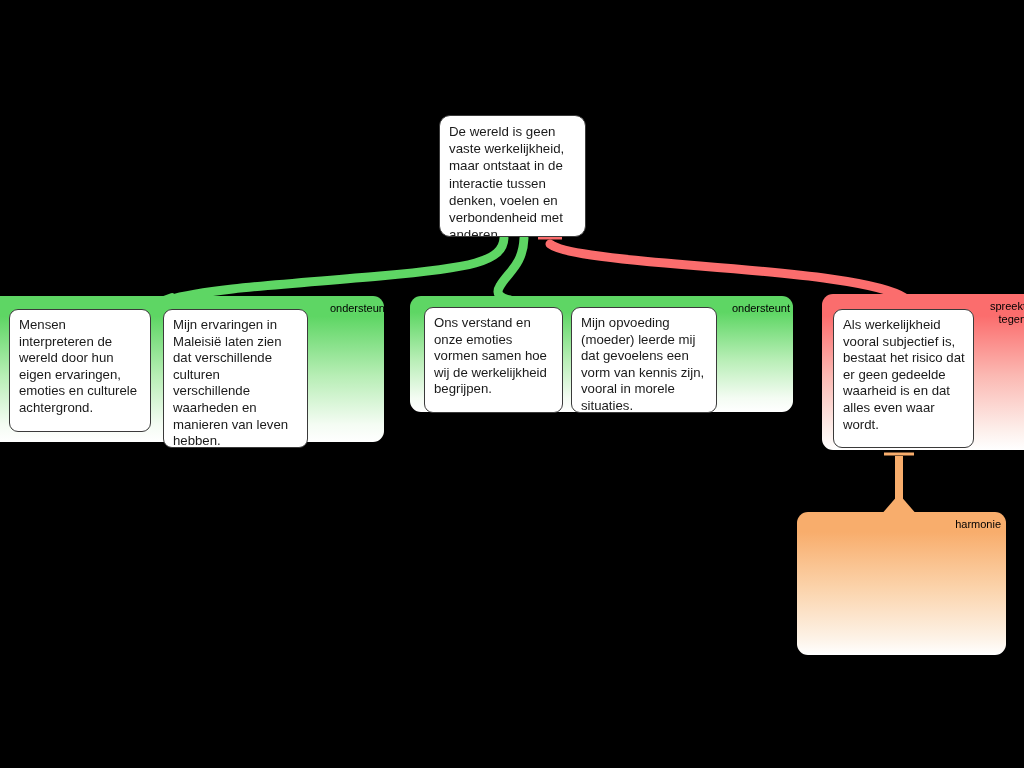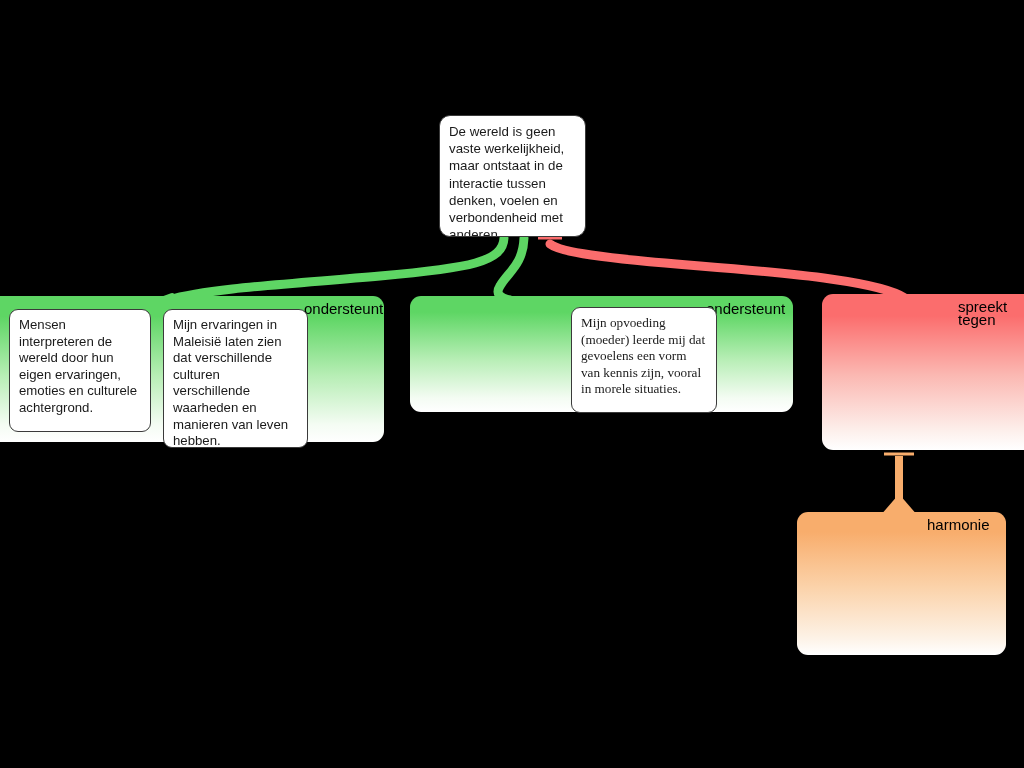--- a/index.html
+++ b/index.html
@@ -39,23 +39,23 @@
     background: linear-gradient(to bottom, #fb6d6d 0%, #fb6d6d 14%, #fbb8b2 52%, #fdf0ec 88%, #ffffff 100%);
   }
   .group.orange {
     background: linear-gradient(to bottom, #f8ad6c 0%, #f8ad6c 14%, #fbd2a9 52%, #fdf2e6 88%, #ffffff 100%);
   }
 
   .group-label {
     position: absolute;
     top: 6px;
     color: #000000;
-    font-size: 15px;
+    font-size: 11px;
     line-height: 13px;
-    text-align: left;
+    text-align: right;
     white-space: pre-line;
   }
 
   
   .card {
     position: absolute;
     background: #ffffff;
     border: 1px solid #3a3a3a;
     border-radius: 9px;
     box-sizing: border-box;
@@ -101,26 +101,32 @@
   <div class="card" style="left:9px; top:309px; width:142px; height:123px;">
     <span>Mensen interpreteren de wereld door hun eigen ervaringen, emoties en culturele achtergrond.</span>
   </div>
   <div class="card" style="left:163px; top:309px; width:145px; height:139px;">
     <span>Mijn ervaringen in Maleisië laten zien dat verschillende culturen verschillende waarheden en manieren van leven hebben.</span>
   </div>
 
   <div class="group green" style="left:410px; top:296px; width:383px; height:116px;">
     <div class="group-label" style="left:296px; width:84px;">ondersteunt</div>
   </div>
-  <div class="card" style="left:571px; top:307px; width:146px; height:106px;font-family:Liberation Serif, serif;">
+  <div class="card" style="left:424px; top:307px; width:139px; height:106px;">
+    <span>Ons verstand en onze emoties vormen samen hoe wij de werkelijkheid begrijpen.</span>
+  </div>
+  <div class="card" style="left:571px; top:307px; width:146px; height:106px;">
     <span>Mijn opvoeding (moeder) leerde mij dat gevoelens een vorm van kennis zijn, vooral in morele situaties.</span>
   </div>
 
   <div class="group red" style="left:822px; top:294px; width:214px; height:156px;">
     <div class="group-label" style="left:136px; width:68px;">spreekt
 tegen</div>
+  </div>
+  <div class="card" style="left:833px; top:309px; width:141px; height:139px;">
+    <span>Als werkelijkheid vooral subjectief is, bestaat het risico dat er geen gedeelde waarheid is en dat alles even waar wordt.</span>
   </div>
 
   <div class="group orange" style="left:797px; top:512px; width:209px; height:143px;">
     <div class="group-label" style="left:130px; width:74px;">harmonie</div>
   </div>
 
 </div>
 
 </body></html>

